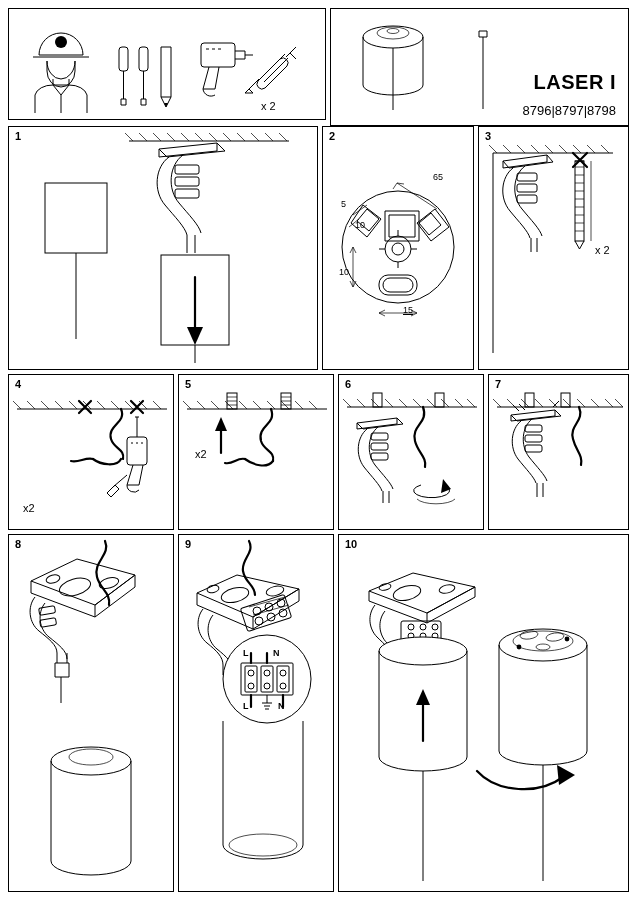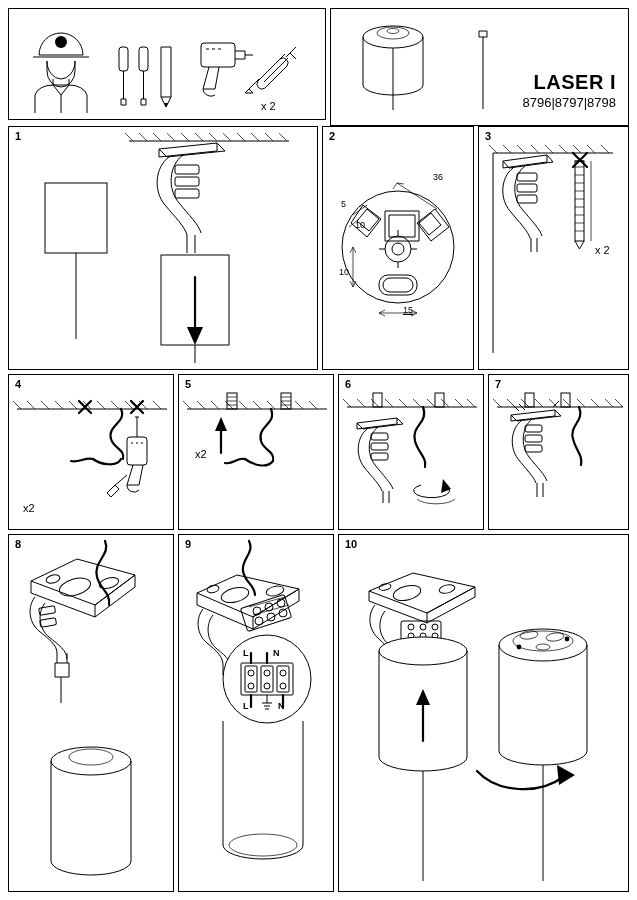--- a/index.html
+++ b/index.html
@@ -45,21 +45,21 @@
   }
   .brand .title {
     font-size: 20px;
     font-weight: bold;
     letter-spacing: 0.5px;
     line-height: 22px;
   }
   .brand .codes {
     font-size: 13px;
     line-height: 16px;
-    margin-top: 2px;
+    margin-top: 10px;
   }
   .lbl {
     position: absolute;
     font-size: 9px;
     font-family: "Liberation Sans", sans-serif;
     line-height: 10px;
   }
   svg { display: block; }
   .ln { fill: none; stroke: #000; stroke-width: 1; }
   .ln-thin { fill: none; stroke: #000; stroke-width: 0.7; }
@@ -207,21 +207,21 @@
         <path d="M74 56 l40 26"></path>
         <path d="M74 56 l-4 6 M74 56 l7 1"></path>
         <path d="M30 88 l14 -10"></path>
         <path d="M26 100 l10 -8"></path>
         <path d="M30 160 v-40"></path>
         <path d="M30 160 l-3 -6 M30 160 l3 -6 M30 120 l-3 6 M30 120 l3 6"></path>
         <path d="M56 186 h38"></path>
         <path d="M56 186 l6 -3 M56 186 l6 3 M94 186 l-6 -3 M94 186 l-6 3"></path>
       </g>
     </svg>
-    <div class="lbl" style="left:110px; top:45px;">36</div>
+    <div class="lbl" style="left:110px; top:45px;">65</div>
     <div class="lbl" style="left:18px; top:72px;">5</div>
     <div class="lbl" style="left:32px; top:93px;">10</div>
     <div class="lbl" style="left:16px; top:140px;">10</div>
     <div class="lbl" style="left:80px; top:178px;text-decoration:underline;">15</div>
   </div>
 
   <div class="panel" style="left:478px; top:126px; width:151px; height:244px;">
     <div class="step-num">3</div>
     <svg width="149" height="242" viewBox="0 0 149 242">
       <path class="ln" d="M14 26 h120"></path>

